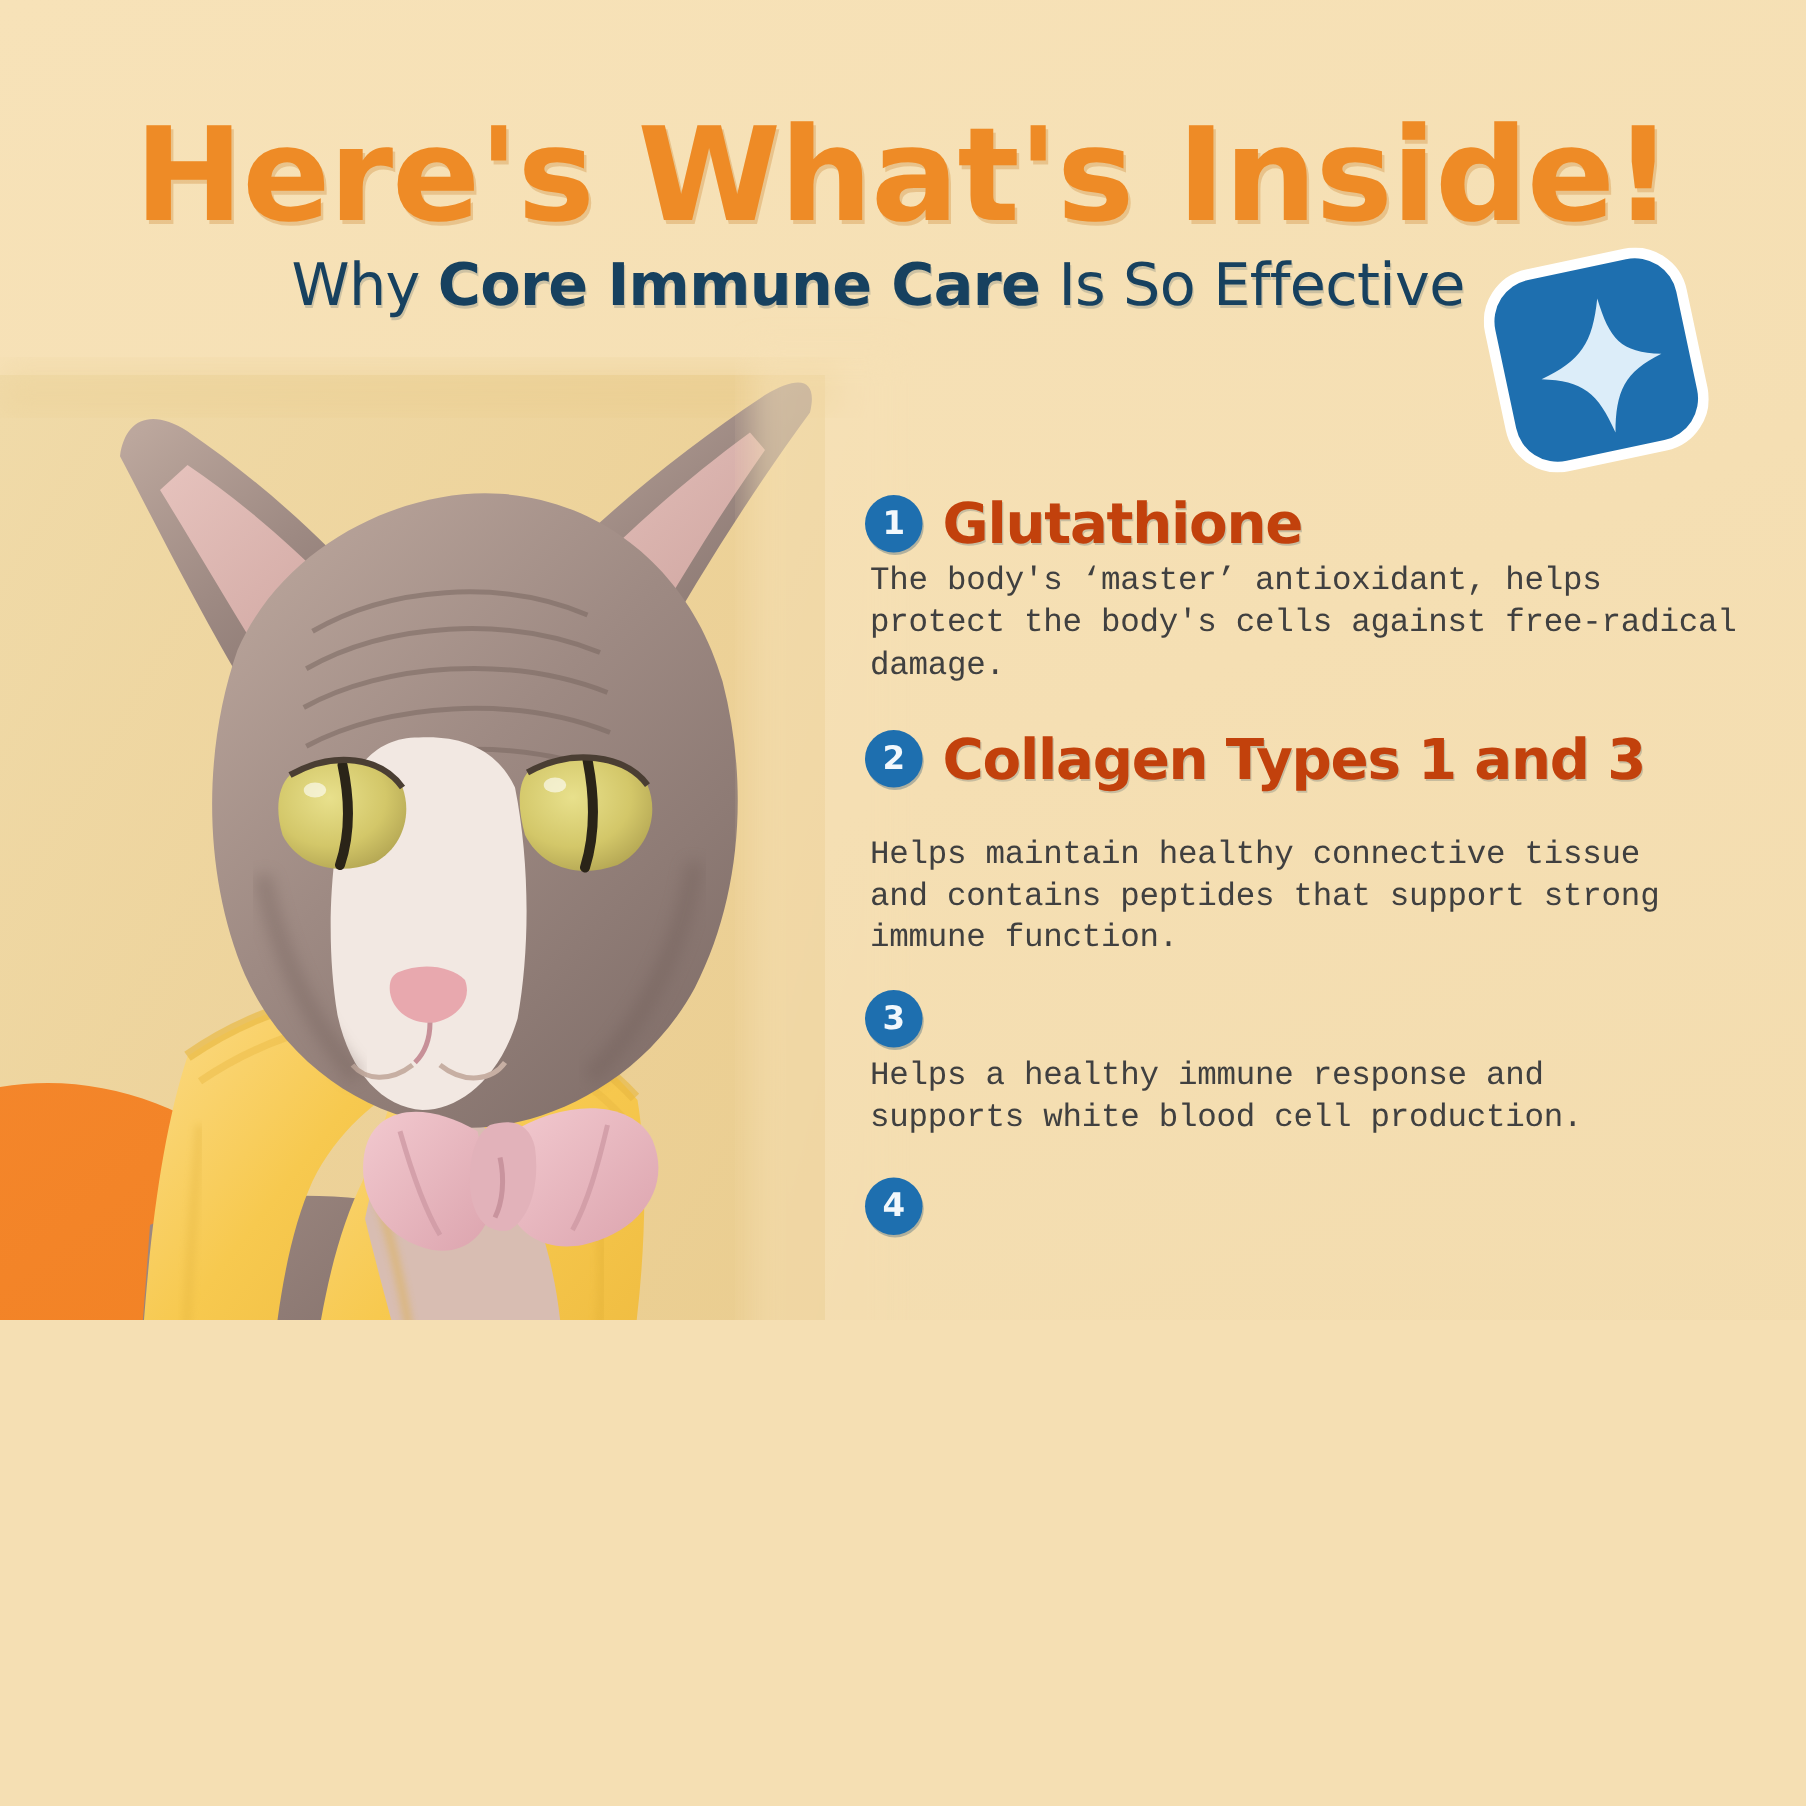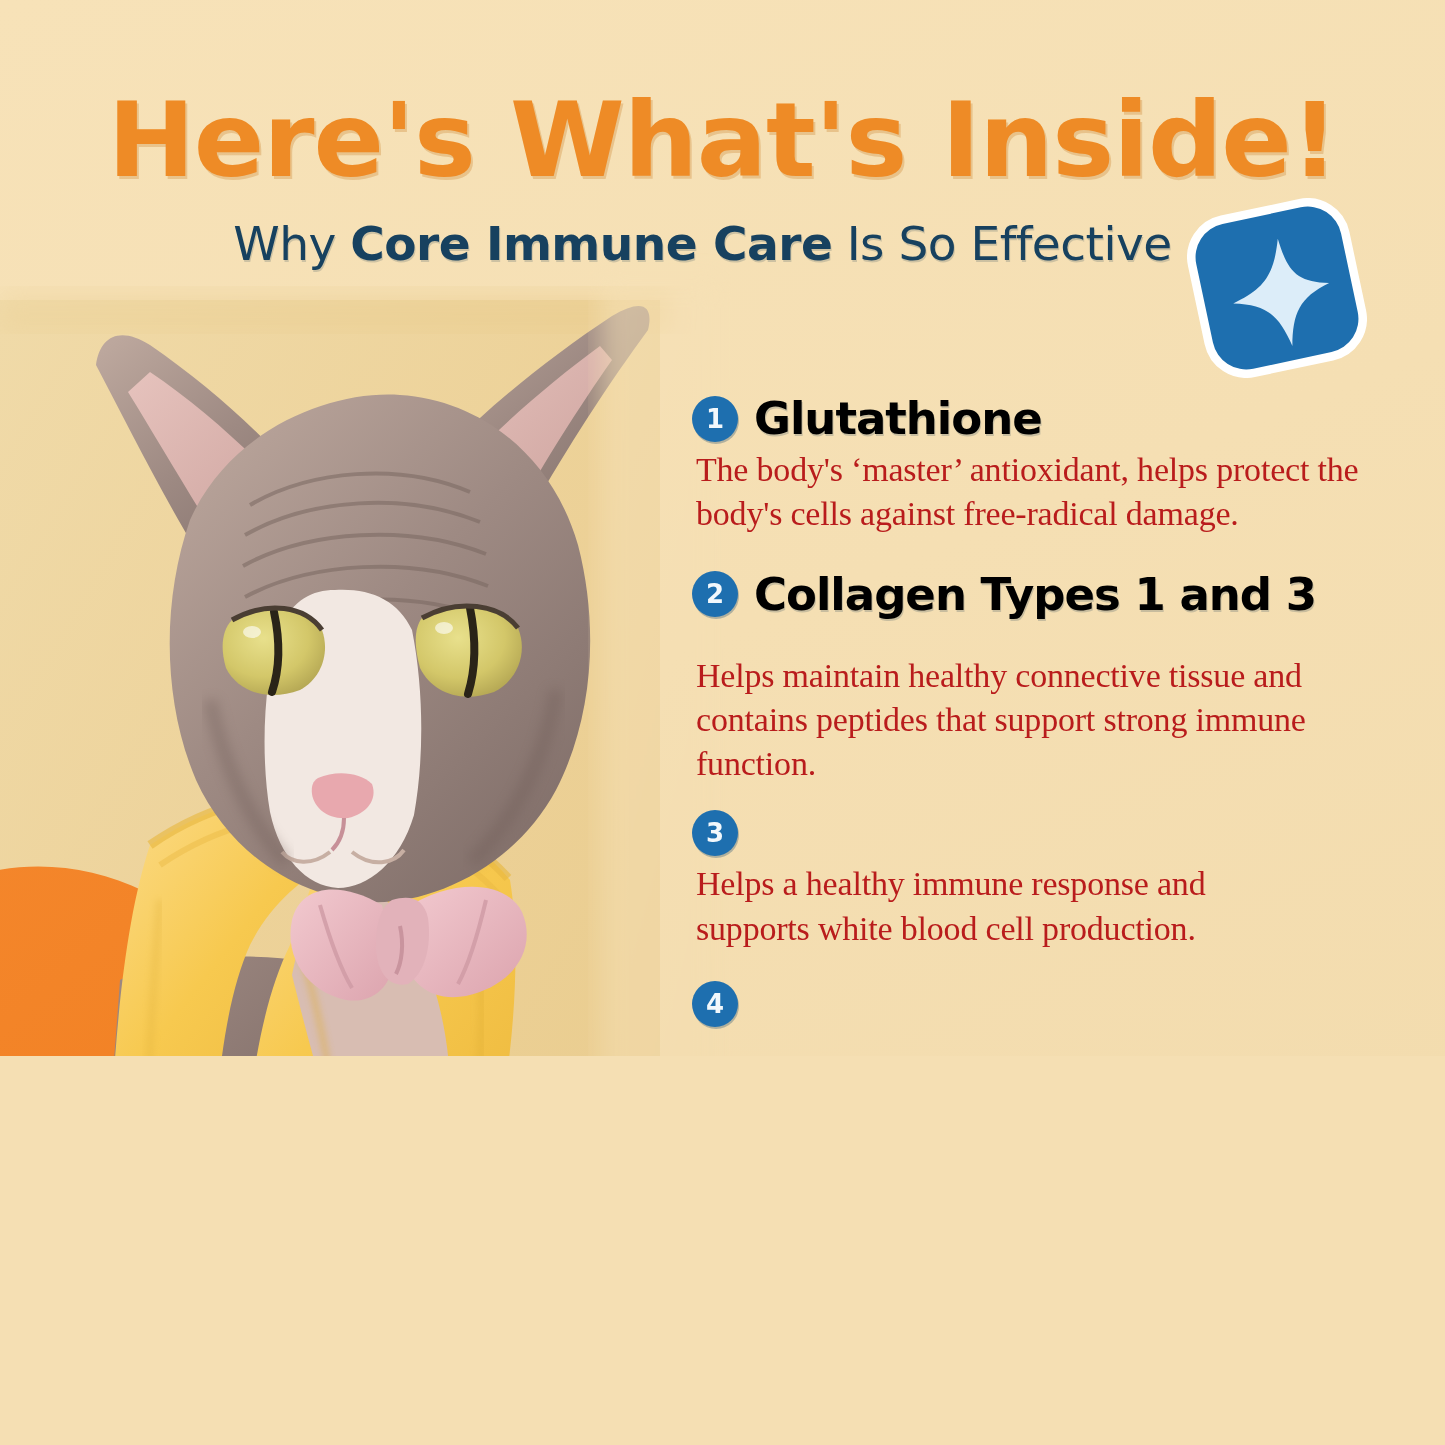--- a/index.html
+++ b/index.html
@@ -29,21 +29,21 @@
     font-family:"DejaVu Sans", sans-serif;
     font-weight:700;
     font-size:104px;
     line-height:1.0;
     color:#EE8B26;
     letter-spacing:-1px;
     margin:0;
     text-shadow:2px 3px 0 rgba(196,120,30,.28);
   }
   .subtitle{
-    margin:27px 0 0 0;
+    margin:12px 0 0 0;
     font-family:"DejaVu Sans", sans-serif;
     font-size:47px;
     line-height:1.05;
     color:#17415F;
     font-weight:400;
     letter-spacing:-.5px;
     padding-right:40px;
     text-shadow:1px 2px 0 rgba(20,55,80,.18);
   }
   .subtitle .strong{font-weight:700;}
@@ -71,31 +71,31 @@
     font-family:"DejaVu Sans", sans-serif;
     font-weight:700;font-size:26px;
     display:flex;align-items:center;justify-content:center;
     box-shadow:1px 2px 0 rgba(20,70,110,.3);
     line-height:1;
   }
   .item-title{
     font-family:"DejaVu Sans", sans-serif;
     font-weight:700;
     font-size:45px;
-    color:#000000;
+    color:#c2410c;
     letter-spacing:-1px;
     line-height:1.05;
     text-shadow:1px 2px 0 rgba(20,55,80,.2);
   }
   .item-desc{
     margin:0 0 0 4px;
-    font-family:Liberation Serif, serif;
-    font-size:34px;
+    font-family:Liberation Mono, monospace;
+    font-size:26px;
     line-height:1.30;
-    color:#b91c1c;
+    color:#404040;
     max-width:700px;
     letter-spacing:-.2px;
   }
   
   .item-1{margin-bottom:34px;}
   .item-2{margin-bottom:24px;}
   .item-3{margin-bottom:30px;}
   .item-4{margin-bottom:0;}
   .item-2 .item-desc{max-width:640px;margin-top:36px;}
   .item-3 .item-desc{max-width:600px;}

